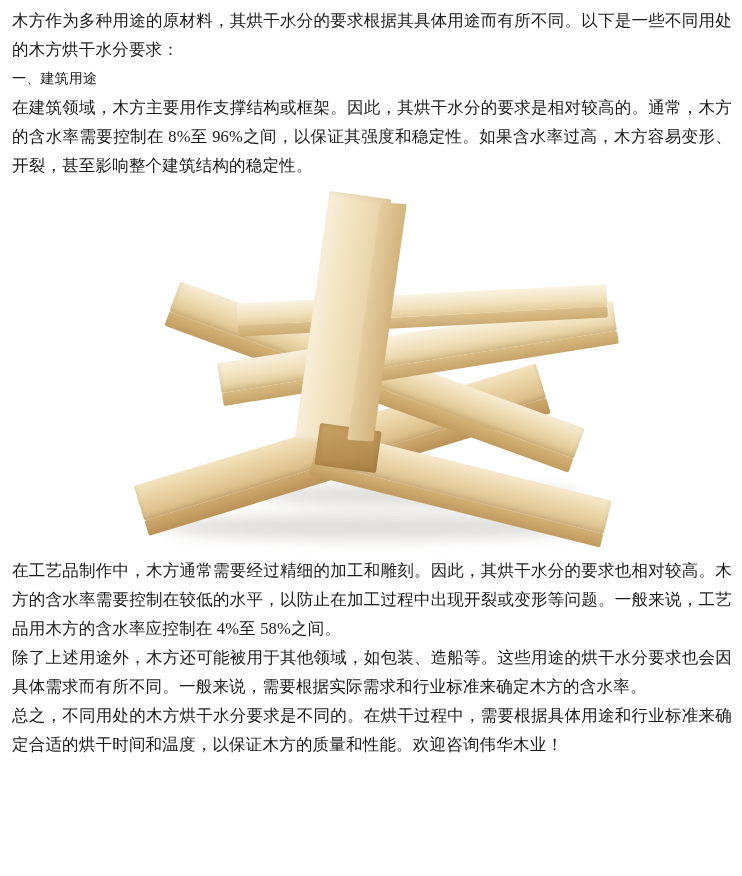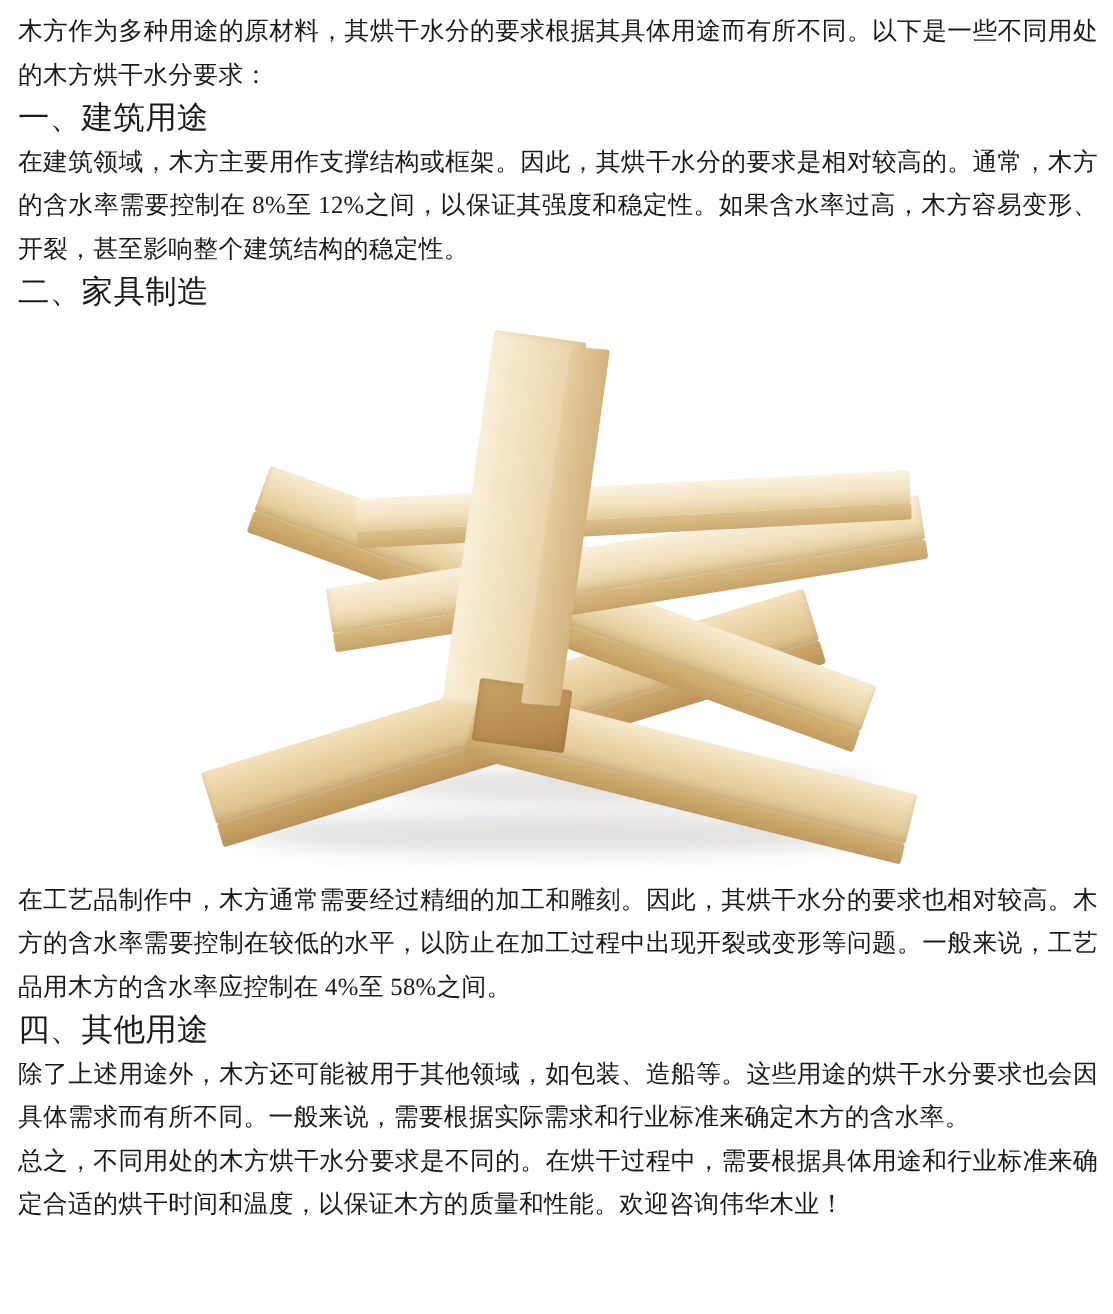--- a/index.html
+++ b/index.html
@@ -24,21 +24,21 @@
   p.para {
     margin: 0;
     font-size: 16.5px;
     line-height: 29px;
     text-align: justify;
     text-justify: inter-ideograph;
     letter-spacing: 0.2px;
   }
   h2.heading {
     margin: 0;
-    font-size: 21px;
+    font-size: 14px;
     line-height: 29px;
     font-weight: normal;
     letter-spacing: 0.2px;
     font-family: Liberation Serif, serif;
   }
   .figure {
     width: 100%;
     height: 370px;
     margin: 4px 0 2px 0;
     position: relative;
@@ -81,23 +81,22 @@
   }
 </style>
 </head>
 <body>
 
 <div class="page">
 
   <p class="para">木方作为多种用途的原材料，其烘干水分的要求根据其具体用途而有所不同。以下是一些不同用处的木方烘干水分要求：</p>
 
   <h2 class="heading">一、建筑用途</h2>
-  <p class="para">在建筑领域，木方主要用作支撑结构或框架。因此，其烘干水分的要求是相对较高的。通常，木方的含水率需要控制在 8%至 12%之间，以保证其强度和稳定性。如果含水率过高，木方容易变形、开裂，甚至影响整个建筑结构的稳定性。</p>
+  <p class="para">在建筑领域，木方主要用作支撑结构或框架。因此，其烘干水分的要求是相对较高的。通常，木方的含水率需要控制在 8%至 96%之间，以保证其强度和稳定性。如果含水率过高，木方容易变形、开裂，甚至影响整个建筑结构的稳定性。</p>
 
-  <h2 class="heading">二、家具制造</h2>
 
   <div class="figure">
     <div class="stack">
 
       <div class="shadow" style="left:150px; top:330px; width:420px; height:26px;"></div>
       <div class="shadow" style="left:240px; top:300px; width:330px; height:22px;"></div>
 
       <div class="beam" style="left:118px; top:240px; width:420px; height:36px; transform: rotate(-17deg);">
         <div class="face" style="background: linear-gradient(180deg,#f3e3bf 0%, #e8d0a0 45%, #d9bb85 100%); box-shadow: inset 0 -3px 4px rgba(160,130,85,0.35);"></div>
         <div class="edge" style="top:36px; height:16px; background: linear-gradient(180deg,#cda96f 0%, #bb9257 100%);"></div>
@@ -132,18 +131,17 @@
 
       <div class="beam" style="left:352px; top:18px; width:26px; height:240px; transform: rotate(8deg) skewY(-4deg);">
         <div class="face" style="background: linear-gradient(90deg,#e4cda0 0%, #d3b37d 100%);"></div>
       </div>
 
     </div>
   </div>
 
   <p class="para">在工艺品制作中，木方通常需要经过精细的加工和雕刻。因此，其烘干水分的要求也相对较高。木方的含水率需要控制在较低的水平，以防止在加工过程中出现开裂或变形等问题。一般来说，工艺品用木方的含水率应控制在 4%至 58%之间。</p>
 
-  <h2 class="heading">四、其他用途</h2>
   <p class="para">除了上述用途外，木方还可能被用于其他领域，如包装、造船等。这些用途的烘干水分要求也会因具体需求而有所不同。一般来说，需要根据实际需求和行业标准来确定木方的含水率。</p>
 
   <p class="para">总之，不同用处的木方烘干水分要求是不同的。在烘干过程中，需要根据具体用途和行业标准来确定合适的烘干时间和温度，以保证木方的质量和性能。欢迎咨询伟华木业！</p>
 
 </div>
 
 </body></html>

